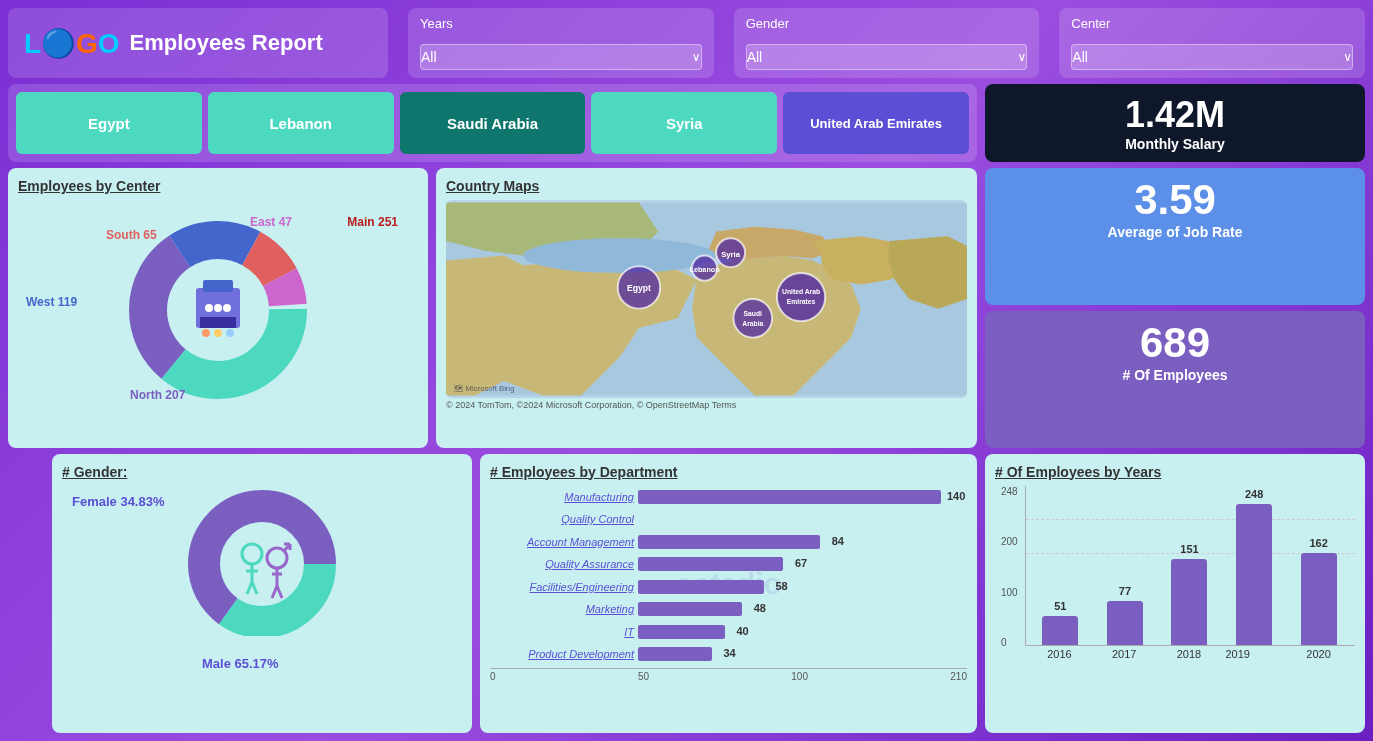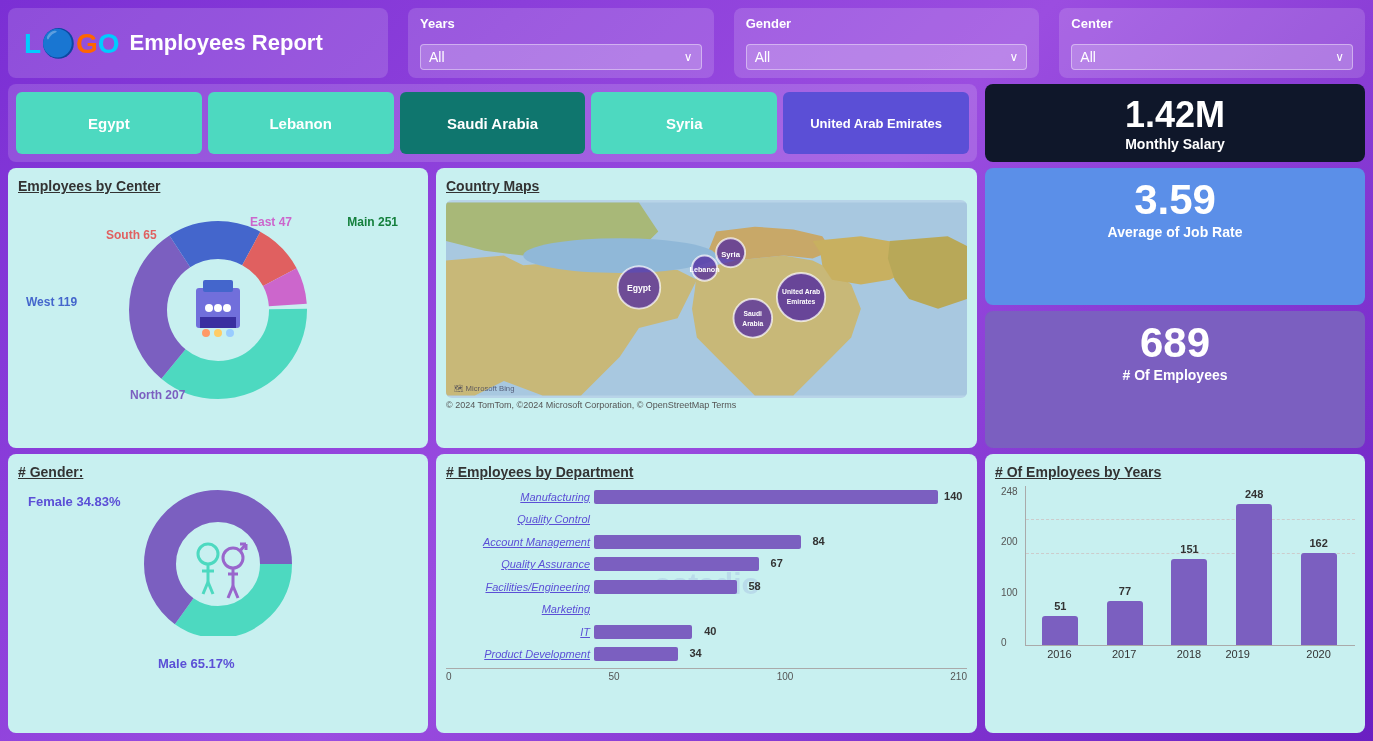--- a/index.html
+++ b/index.html
@@ -47,27 +47,27 @@
       border-radius: 8px;
       padding: 8px 12px;
       height: 70px;
       display: flex;
       flex-direction: column;
       justify-content: space-between;
     }
     .filter-label {
       color: white;
       font-size: 13px;
-      font-weight: 700;
+      font-weight: 400;
     }
     .filter-select {
       background: rgba(255,255,255,0.2);
       border: 1px solid rgba(255,255,255,0.4);
       border-radius: 4px;
-      padding: 4px 8px;
+      padding: 4px 0;
       color: white;
       font-size: 14px;
       display: flex;
       align-items: center;
       justify-content: space-between;
       cursor: pointer;
     }
     .filter-select .chevron { color: white; font-size: 12px; }
 
     
@@ -174,20 +174,21 @@
       color: white;
       font-weight: 600;
       text-align: center;
     }
 
     
     .bottom-row {
       display: grid;
       grid-template-columns: 420px 1fr 380px;
       gap: 8px;
+      margin-left: 44px;
     }
 
     
     .bar-chart-container {
       height: 180px;
       display: flex;
       flex-direction: column;
       justify-content: space-around;
       padding: 0 4px;
       overflow: hidden;
@@ -354,21 +355,21 @@
           <rect x="182" y="112" width="36" height="11" fill="#3a2fa0"></rect>
 
           <circle cx="188" cy="128" r="4" fill="#ff9966"></circle>
           <circle cx="200" cy="128" r="4" fill="#ffcc66"></circle>
           <circle cx="212" cy="128" r="4" fill="#99ccff"></circle>
         </svg>
         
         <div style="position:absolute; top:15px; left:58%; font-size:12px; font-weight:700; color:#cc66cc;">East 47</div>
         <div style="position:absolute; top:28px; left:22%; font-size:12px; font-weight:700; color:#e06060;">South 65</div>
         <div style="position:absolute; top:45%; left:2%; font-size:12px; font-weight:700; color:#4466cc;">West 119</div>
-        <div style="position:absolute; top:15px; right:5%; font-size:12px; font-weight:700; color:#15803d;">Main 251</div>
+        <div style="position:absolute; top:15px; right:5%; font-size:12px; font-weight:700; color:#b91c1c;">Main 251</div>
         <div style="position:absolute; bottom:8px; left:28%; font-size:12px; font-weight:700; color:#7b5fc0;">North 207</div>
       </div>
     </div>
 
     <div class="map-card">
       <div class="card-title">Country Maps</div>
       <div class="map-area">
         
         <svg width="100%" height="100%" viewBox="0 0 540 200">
 
@@ -489,20 +490,25 @@
             <div class="bar-row">
               <div class="bar-label">Facilities/Engineering</div>
               <div class="bar-track">
                 <div class="bar-fill" style="width: 38.6667%;">
                   <span class="bar-value">58</span>
                 </div>
               </div>
             </div>
             <div class="bar-row">
               <div class="bar-label">Marketing</div>
+              <div class="bar-track">
+                <div class="bar-fill" style="width: 32%;">
+                  <span class="bar-value">48</span>
+                </div>
+              </div>
             </div>
             <div class="bar-row">
               <div class="bar-label">IT</div>
               <div class="bar-track">
                 <div class="bar-fill" style="width: 26.6667%;">
                   <span class="bar-value">40</span>
                 </div>
               </div>
             </div>
             <div class="bar-row">

